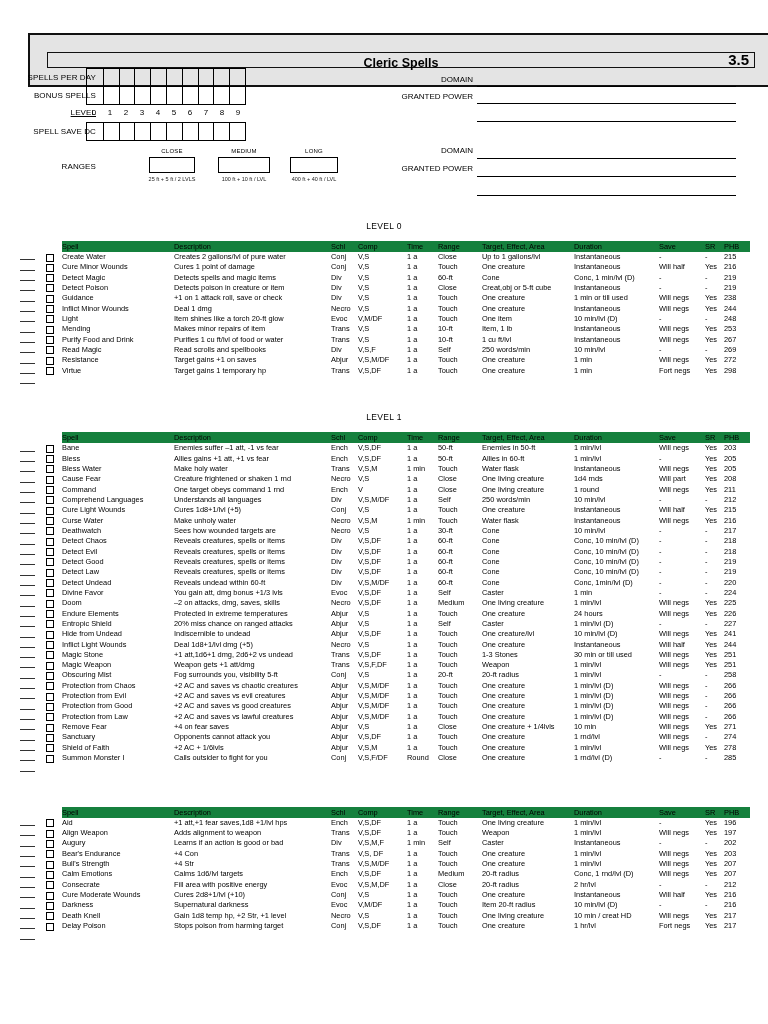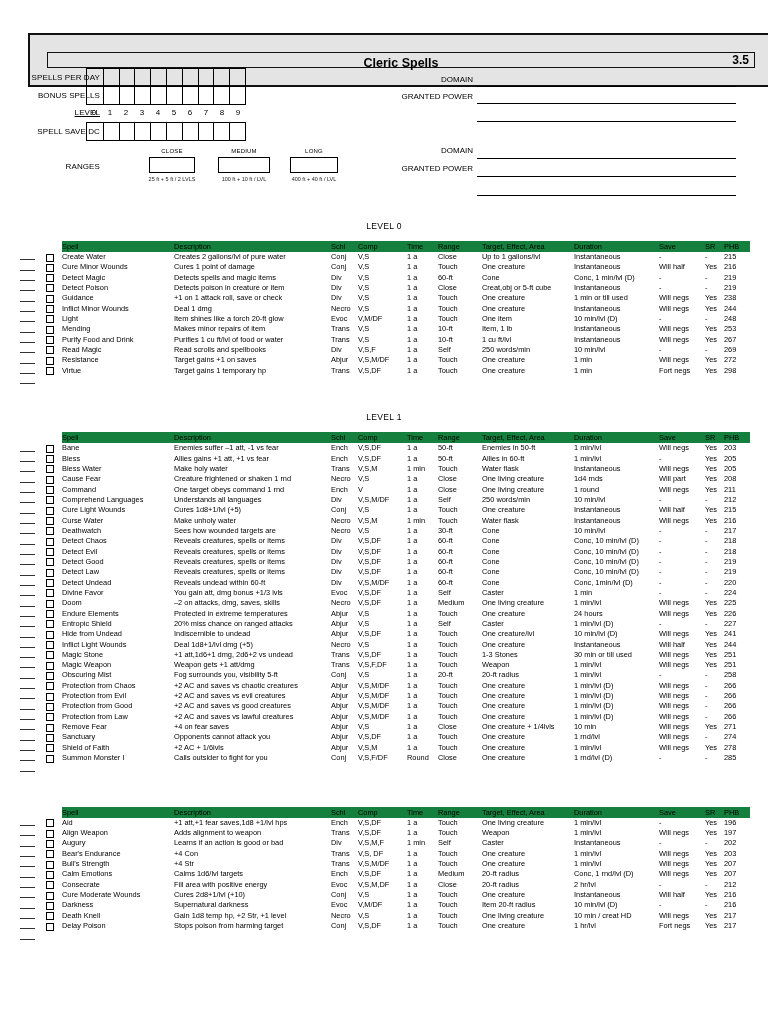--- a/index.html
+++ b/index.html
@@ -2,23 +2,23 @@
 <html><head>
 <meta charset="utf-8">
 <style>
   html,body{margin:0;padding:0;background:#fff;}
   #page{position:relative;width:768px;height:1024px;background:#fff;overflow:hidden;
         font-family:"Liberation Sans","DejaVu Sans",sans-serif;color:#000;}
   
   .titlebar{position:absolute;left:28px;top:33px;width:708px;border:2px solid #111;background:#e4e4e4;padding:17px;}
   .titlebar-inner{border:1px solid #111;height:14px;position:relative;text-align:center;}
   .title-text{font-size:12.5px;font-weight:bold;line-height:14px;}
-  .version-text{position:absolute;right:5px;top:0;font-size:12px;font-weight:bold;line-height:14px;}
+  .version-text{position:absolute;right:5px;top:0;font-size:15px;font-weight:bold;line-height:14px;}
   
-  .flabel{position:absolute;left:16px;width:84px;text-align:right;font-size:8px;letter-spacing:.1px;white-space:nowrap;}
+  .flabel{position:absolute;left:0;width:84px;text-align:right;font-size:8px;letter-spacing:.1px;white-space:nowrap;padding-left:12px;}
   
   .boxgrid{position:absolute;left:86px;width:160px;border:1.5px solid #000;display:grid;grid-template-columns:repeat(10,1fr);box-sizing:border-box;}
   .boxgrid .bcell{height:17px;border-left:1px solid #000;}
   .boxgrid .bcell:nth-child(10n+1){border-left:none;}
   .boxgrid .bcell.row2{border-top:1px solid #000;}
   .numrow{position:absolute;left:86px;top:108px;width:160px;display:grid;grid-template-columns:repeat(10,1fr);}
   .numrow div{text-align:center;font-size:8px;}
   
   .rangebox{position:absolute;height:16px;border:1.5px solid #000;box-sizing:border-box;background:#fff;}
   .rangecap{position:absolute;transform:translateX(-50%);font-size:6px;letter-spacing:.2px;white-space:nowrap;}

